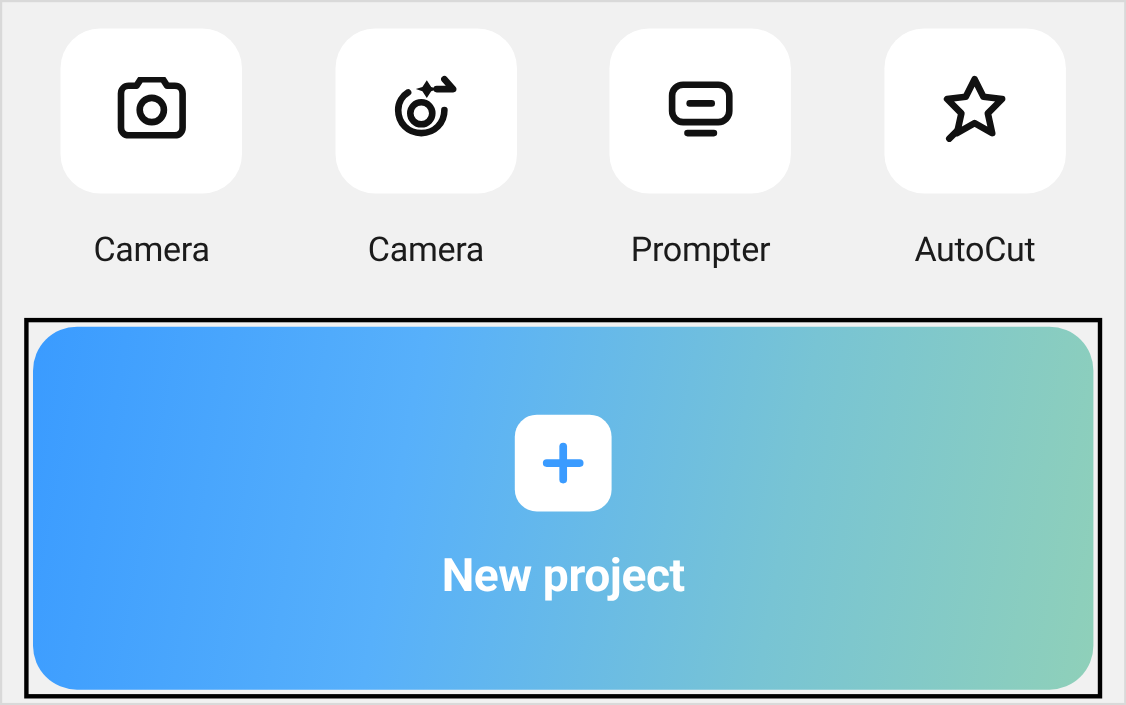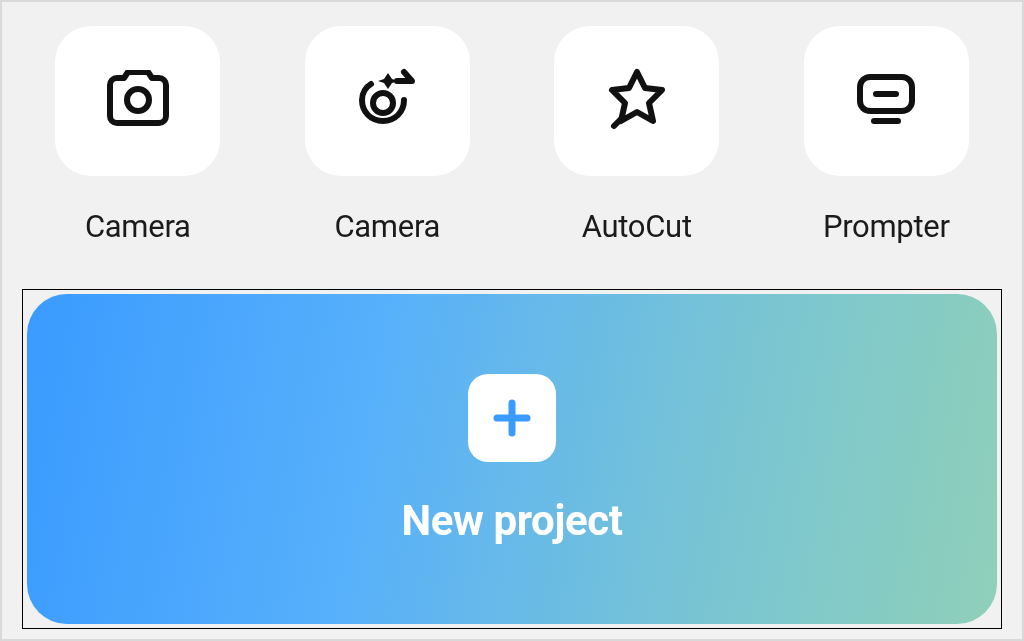--- a/index.html
+++ b/index.html
@@ -40,21 +40,21 @@
     }
 
     .tool-label {
       font-size: 31px;
       font-weight: 400;
       color: #1b1b1b;
       letter-spacing: -0.3px;
     }
 
     .new-project-wrap {
-      border: 1px solid #000000;
+      border: 4px solid #000000;
       padding: 4px;
     }
 
     .new-project {
       width: 100%;
       height: 330px;
       background: linear-gradient(100deg, #3a9bff 0%, #57b0fb 35%, #78c4d4 70%, #8fd0b9 100%);
       border-radius: 40px;
       display: flex;
       flex-direction: column;
@@ -111,40 +111,40 @@
         </svg>
       </span>
     </div>
     <span class="tool-label">Camera</span>
   </div>
 
 
   <div class="tool-item">
     <div class="tool-tile">
       <span>
-        <svg width="66" height="66" viewBox="0 0 66 66" fill="none">
-          <path d="M33 6 L41 22 L58 24 L45 37 L49 55 L33 46 L17 55 L21 37 L8 24 L25 22 Z" stroke="#111" stroke-width="6" stroke-linejoin="round" fill="none"></path>
-          <path d="M18 52 L10 60" stroke="#111" stroke-width="6" stroke-linecap="round"></path>
-        </svg>
-      </span>
-    </div>
-    <span class="tool-label">AutoCut</span>
-  </div>
-
-  <div class="tool-item">
-    <div class="tool-tile">
-      <span>
         <svg width="64" height="56" viewBox="0 0 64 56" fill="none">
           <rect x="6" y="6" width="52" height="34" rx="10" stroke="#111" stroke-width="6" fill="none"></rect>
           <line x1="22" y1="23" x2="42" y2="23" stroke="#111" stroke-width="6" stroke-linecap="round"></line>
           <line x1="20" y1="50" x2="44" y2="50" stroke="#111" stroke-width="6" stroke-linecap="round"></line>
         </svg>
       </span>
     </div>
     <span class="tool-label">Prompter</span>
+  </div>
+
+  <div class="tool-item">
+    <div class="tool-tile">
+      <span>
+        <svg width="66" height="66" viewBox="0 0 66 66" fill="none">
+          <path d="M33 6 L41 22 L58 24 L45 37 L49 55 L33 46 L17 55 L21 37 L8 24 L25 22 Z" stroke="#111" stroke-width="6" stroke-linejoin="round" fill="none"></path>
+          <path d="M18 52 L10 60" stroke="#111" stroke-width="6" stroke-linecap="round"></path>
+        </svg>
+      </span>
+    </div>
+    <span class="tool-label">AutoCut</span>
   </div>
 
 </div>
 
 <div class="new-project-wrap">
   <div class="new-project">
     <div class="plus-box">
       <svg width="50" height="50" viewBox="0 0 50 50">
         <line x1="25" y1="10" x2="25" y2="40" stroke="#3a9bff" stroke-width="7" stroke-linecap="round"></line>
         <line x1="10" y1="25" x2="40" y2="25" stroke="#3a9bff" stroke-width="7" stroke-linecap="round"></line>

